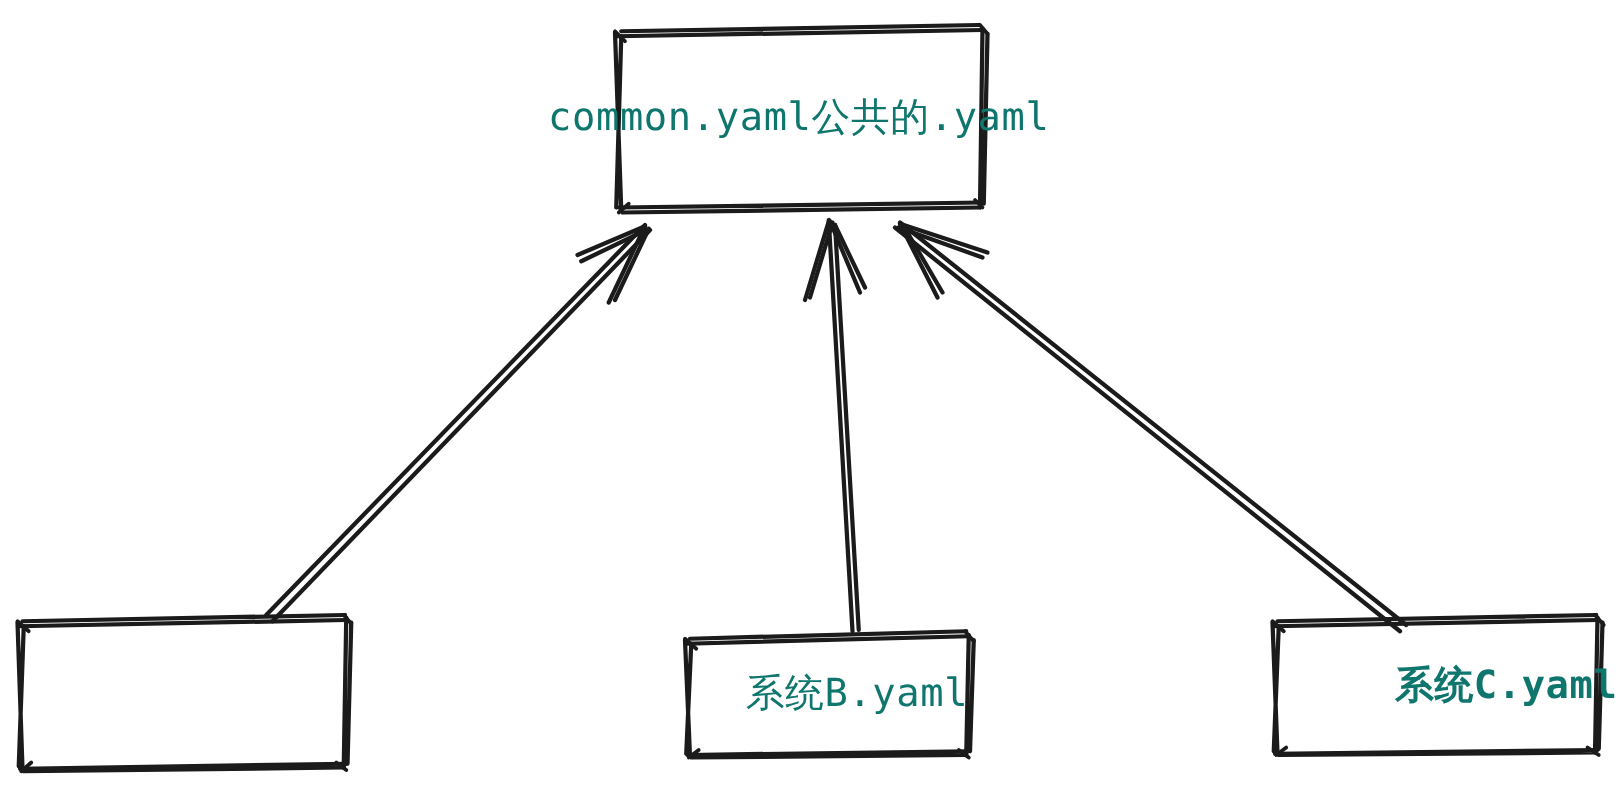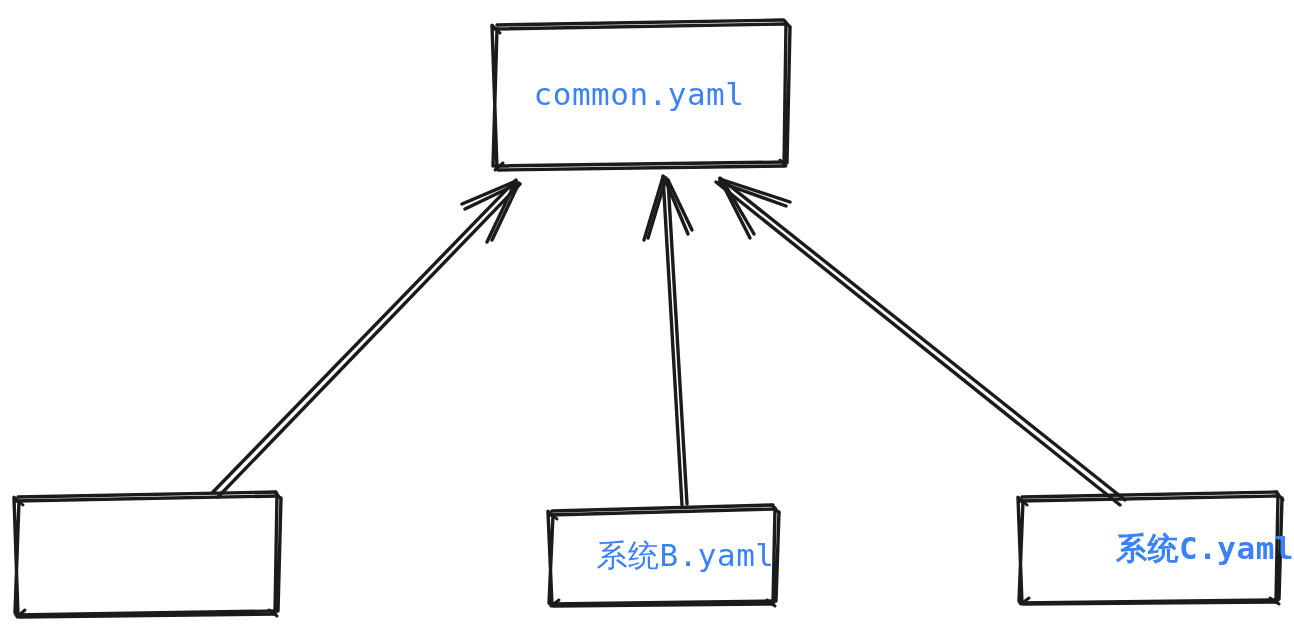--- a/index.html
+++ b/index.html
@@ -29,21 +29,21 @@
     height: 635px;
     display: block;
   }
   .node-label {
     position: absolute;
     display: flex;
     flex-direction: row;
     align-items: center;
     justify-content: center;
     text-align: center;
-    color: #3b82f6;
+    color: #0f766e;
     font-family: "DejaVu Sans Mono", "Liberation Mono", monospace;
     font-size: 31px;
     line-height: 1.30;
     letter-spacing: 0.5px;
     white-space: pre;
     pointer-events: none;
   }
   .node-label .line { display: block; }
 </style>
 </head>
@@ -135,20 +135,21 @@
         <path d="M719 182 L786 206"></path>
         <path d="M720 179 L750 238"></path>
         <path d="M723 181 L754 234"></path>
       </g>
 
     </g>
   </svg>
 
   <div class="node-label" style="left:492px; top:20px; width:294px; height:148px;">
     <span class="line">common.yaml</span>
+    <span class="line">公共的.yaml</span>
   </div>
 
 
   <div class="node-label" style="left:548px; top:505px; width:227px; height:101px;margin-left:24px;">
     <span class="line">系统B.yaml</span>
   </div>
 
   <div class="node-label" style="left:1075px; top:492px; width:260px; height:112px;font-weight:bold;">
     <span class="line">系统C.yaml</span>
   </div>

